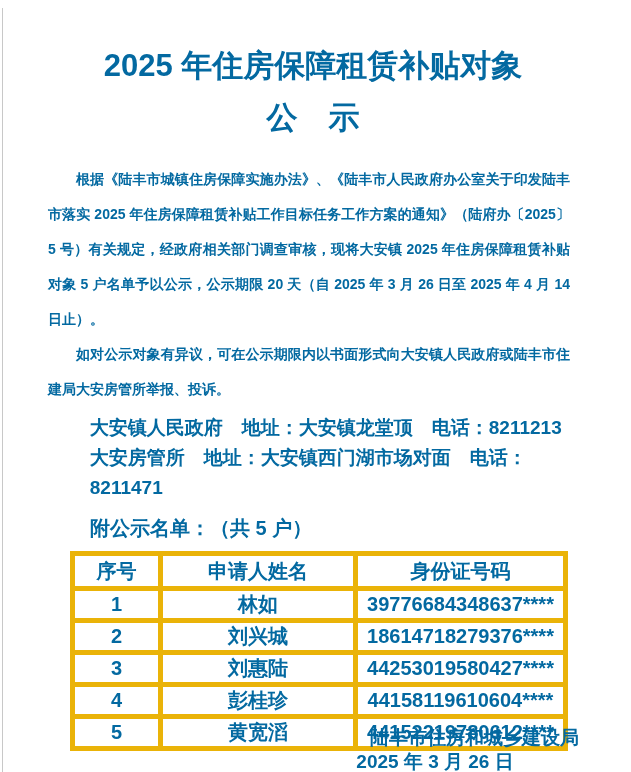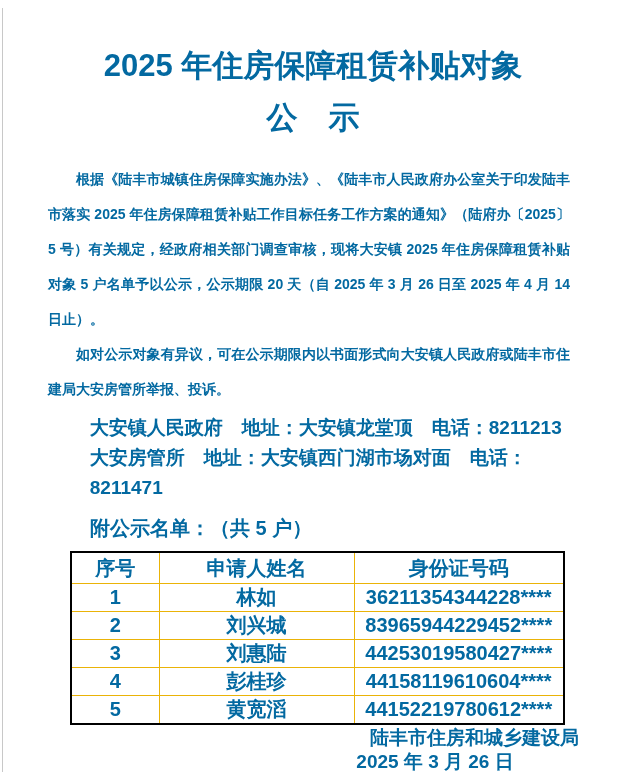--- a/index.html
+++ b/index.html
@@ -53,21 +53,21 @@
     padding-left:2.1em;
   }
   table.roster{
     margin:8px 0 0 22px;
     border-collapse:collapse;
     border:2px solid #000;
     table-layout:fixed;
     width:493px;
   }
   table.roster td,table.roster th{
-    border:1px solid #eab308;
+    border:5px solid #eab308;
     text-align:center;vertical-align:middle;
     font-size:20px;font-weight:bold;
     padding:0;
     height:27px;
     overflow:hidden;white-space:nowrap;
   }
   table.roster th{height:30px;}
   col.c-no{width:88px;}
   col.c-name{width:195px;}
   col.c-id{width:210px;}
@@ -113,26 +113,26 @@
         <tr>
           <th>序号</th>
           <th>申请人姓名</th>
           <th>身份证号码</th>
         </tr>
       </thead>
       <tbody>
         <tr>
           <td>1</td>
           <td>林如</td>
-          <td>36211354344228****</td>
+          <td>39776684348637****</td>
         </tr>
         <tr>
           <td>2</td>
           <td>刘兴城</td>
-          <td>83965944229452****</td>
+          <td>18614718279376****</td>
         </tr>
         <tr>
           <td>3</td>
           <td>刘惠陆</td>
           <td>44253019580427****</td>
         </tr>
         <tr>
           <td>4</td>
           <td>彭桂珍</td>
           <td>44158119610604****</td>

